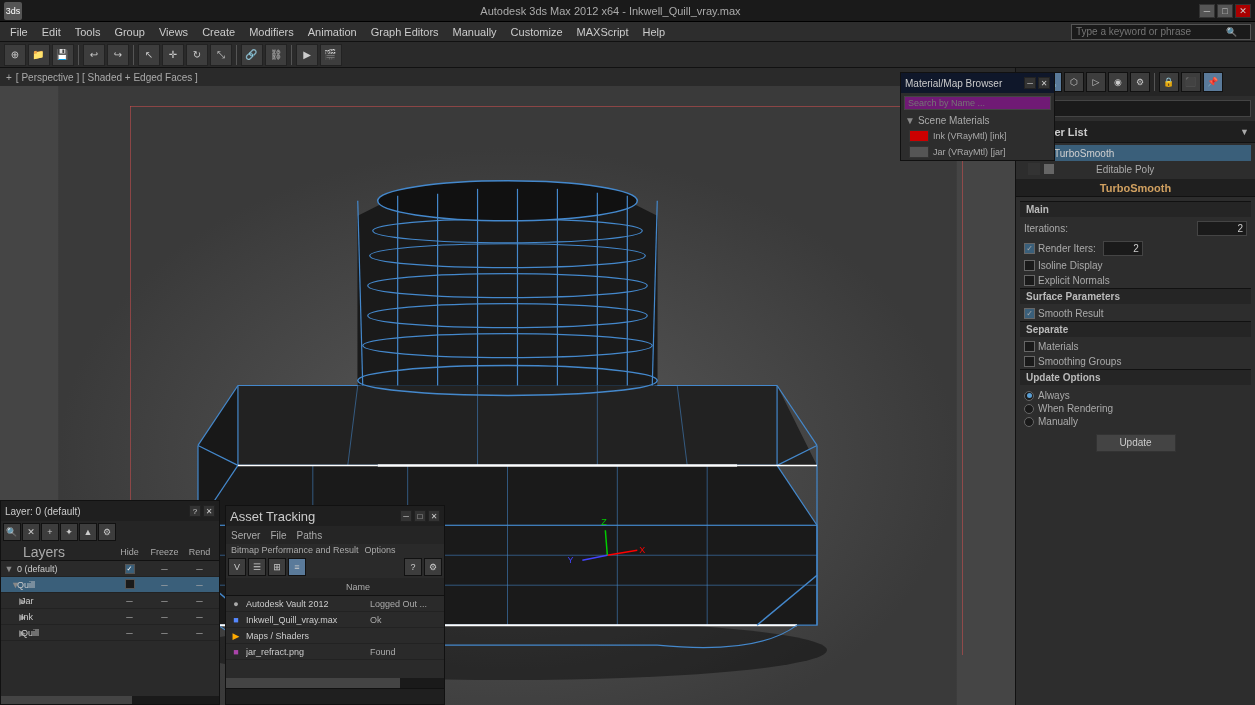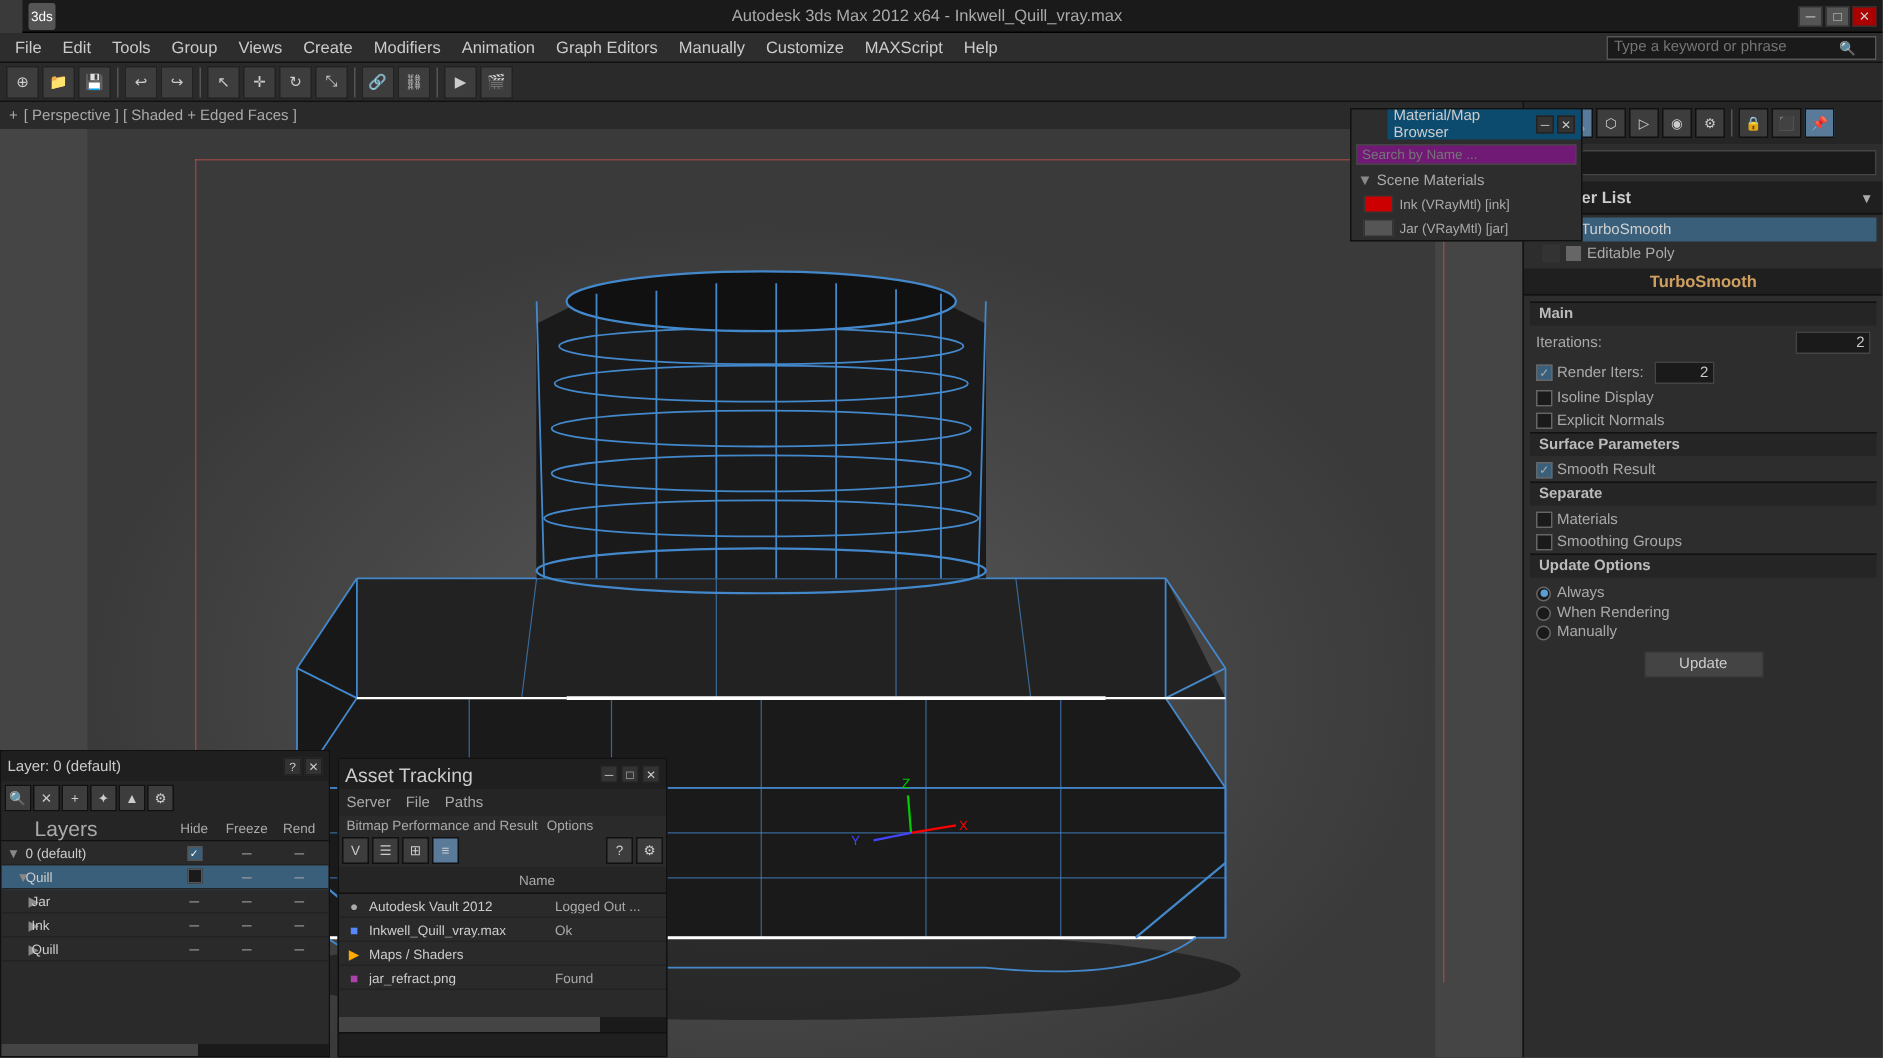--- a/index.html
+++ b/index.html
@@ -16,21 +16,20 @@
 
     
     #titlebar {
       height: 22px;
       background: #1a1a1a;
       display: flex;
       align-items: center;
       justify-content: center;
       padding: 0 4px;
       border-bottom: 1px solid #000;
-      margin-left: 15px;
     }
     #titlebar-left { display: flex; align-items: center; gap: 4px; }
     #titlebar-title { flex: 1; text-align: center; font-size: 11px; color: #aaa; }
     #titlebar-controls { display: flex; gap: 2px; }
     .title-btn {
       width: 16px; height: 14px;
       background: #555;
       border: 1px solid #333;
       display: flex; align-items: center; justify-content: center;
       font-size: 9px; color: #ccc; cursor: pointer;
@@ -318,29 +317,28 @@
       position: absolute;
       top: 4px;
       left: 4px;
       width: 150px;
       background: #2d2d2d;
       border: 1px solid #111;
       z-index: 10;
     }
     #mat-browser-header {
       height: 20px;
-      background: #0c4a6e;
+      background: #0f172a;
       display: flex;
       align-items: center;
       justify-content: space-between;
       padding: 0 4px;
       font-size: 10px;
       color: #ccc;
       cursor: move;
-      margin-left: 24px;
     }
     #mat-browser-search {
       padding: 3px;
     }
     #mat-browser-search input {
       width: 100%;
       background: #1a1a1a;
       border: 1px solid #444;
       color: #999;
       font-size: 9px;
@@ -803,21 +801,21 @@
 
     <div id="modifier-list" style="padding:2px 4px;">
       <div class="modifier-item active">
         <div class="mod-check checked" style="background:#3a5f7a;color:#fff;font-size:8px;">✓</div>
         <div class="mod-icon" style="background:#5588aa;width:10px;height:10px;"></div>
         <span style="color:#d0d0d0;font-size:10px;">TurboSmooth</span>
       </div>
       <div class="modifier-item" style="padding-left:8px;">
         <div class="mod-check" style="background:#333;width:12px;height:12px;"></div>
         <div class="mod-icon" style="background:#666;width:10px;height:10px;"></div>
-        <span style="color:#aaa;font-size:10px;">Editable Poly</span>
+        <span style="color:#aaa;font-size:10px;margin-left:38px;">Editable Poly</span>
       </div>
     </div>
 
     <div id="mod-name-header">TurboSmooth</div>
 
     <div id="modifier-params">
 
       <div class="param-section-header">Main</div>
 
       <div class="param-row">

